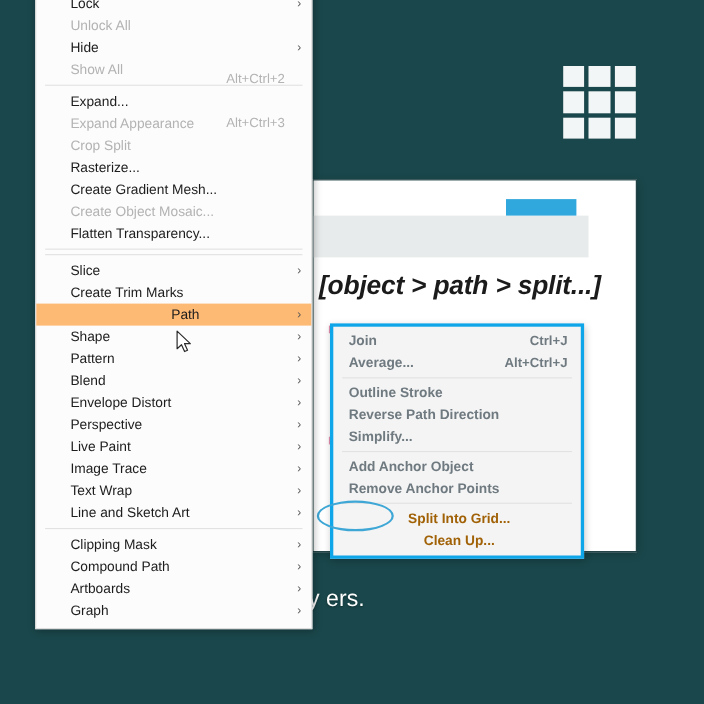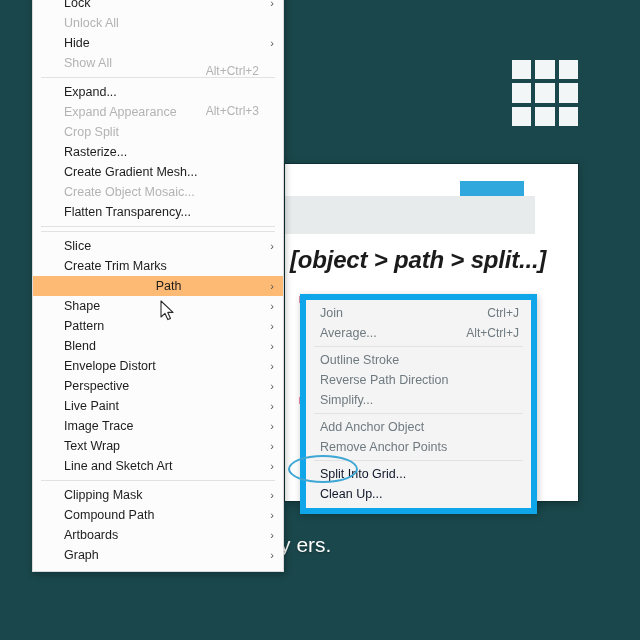--- a/index.html
+++ b/index.html
@@ -222,24 +222,25 @@
     margin: 4px 8px 4px 8px;
   }
 
   
   .submenu {
     position: absolute;
     left: 300px;
     top: 294px;
     width: 225px;
     background: #f4f4f4;
-    border: 6px solid #0ea5e9;
+    border: 3px solid #0ea5e9;
     box-shadow: 1px 2px 7px rgba(0,0,0,.22);
     z-index: 6;
     padding: 3px 0 4px 0;
+    font-weight: bold;
   }
   .sub-row {
     position: relative;
     height: 20px;
     line-height: 20px;
     font-size: 12.5px;
     color: #6f7a80;
     padding: 0 10px 0 14px;
     white-space: nowrap;
   }
@@ -248,21 +249,21 @@
     right: 12px;
     top: 0;
     font-size: 12px;
     color: #6f7a80;
   }
   .sub-sep {
     height: 1px;
     background: #e2e2e2;
     margin: 3px 8px;
   }
-  .sub-row.dark { color: #0f172a; }
+  .sub-row.dark { color: #a16207; text-align: center; }
 
   
   .cursor {
     position: absolute;
     left: 160px;
     top: 300px;
     z-index: 20;
     pointer-events: none;
   }
 </style>

